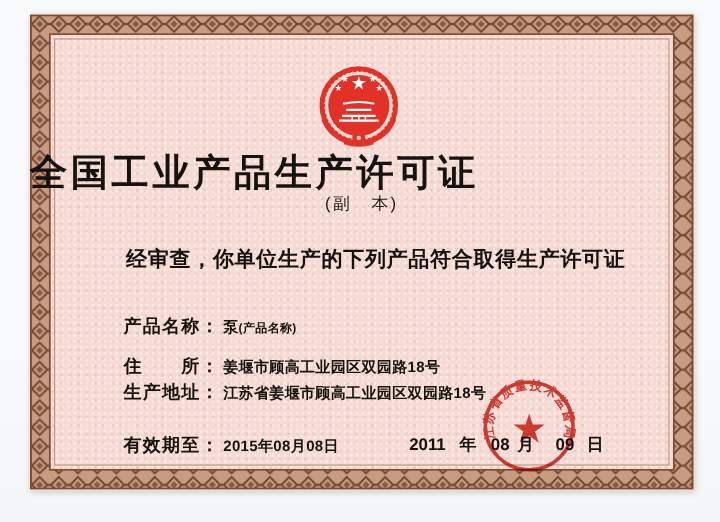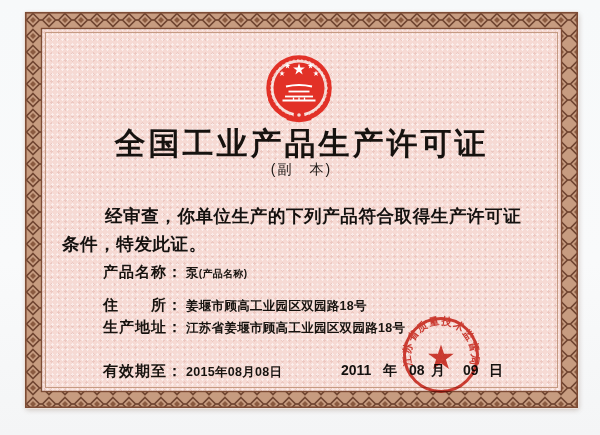--- a/index.html
+++ b/index.html
@@ -15,21 +15,21 @@
       radial-gradient(rgba(255,255,255,.55) 1px, transparent 1.4px),
       radial-gradient(rgba(213,158,148,.30) 1px, transparent 1.4px);
     background-size:5px 5px,7px 7px;
     background-position:0 0,2px 3px;
     border-radius:2px;
     box-shadow:0 0 0 1px #ece4de, 1px 2px 5px rgba(110,80,60,.30);
   }
   .frame{position:absolute;left:0;top:0;}
   .emblem{position:absolute;left:232px;top:43px;width:84px;height:70px;}
   .title{
-    position:absolute;left:0;top:111px;width:100%;margin:0;text-align:center;
+    position:absolute;left:0;top:111px;width:100%;margin:0;
     font-size:31px;font-weight:900;letter-spacing:3px;color:#16120f;
   }
   .subtitle{
     position:absolute;left:0;top:149px;width:100%;text-align:center;
     font-size:14px;font-weight:400;letter-spacing:2px;color:#1c1714;
   }
   .company{
     position:absolute;left:63px;top:172px;
     font-size:13.5px;font-weight:700;letter-spacing:1px;color:#1c1714;
   }
@@ -103,21 +103,20 @@
         <path d="M30,63.5 Q42,67.5 54,63.5" stroke-width="3.4"></path>
       </g>
       <circle cx="42" cy="60" r="5.4" fill="#e23127"></circle>
       <circle cx="42" cy="60" r="1.8" fill="#f6dad4"></circle>
     </svg>
 
     <h1 class="title">全国工业产品生产许可证</h1>
     <div class="subtitle">(副　本)</div>
 
     <div class="stmt l1">经审查，你单位生产的下列产品符合取得生产许可证</div>
-    <div class="stmt l2">条件，特发此证。</div>
 
     <div class="row r-product">
       <span class="lbl">产品名称：</span>
       <span class="val">泵</span>
       <span class="val small">(产品名称)</span>
     </div>
 
     <div class="row r-res">
       <span class="lbl">住　　所：</span>
       <span class="val">姜堰市顾高工业园区双园路18号</span>

